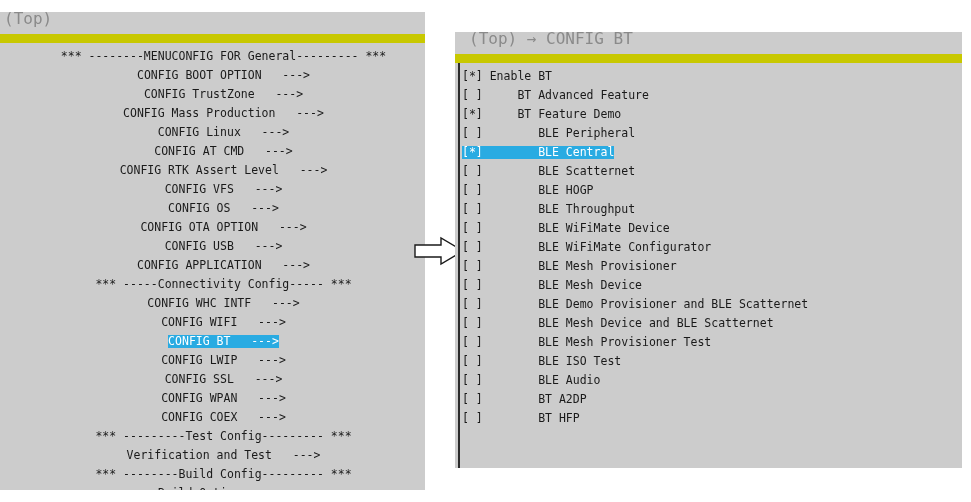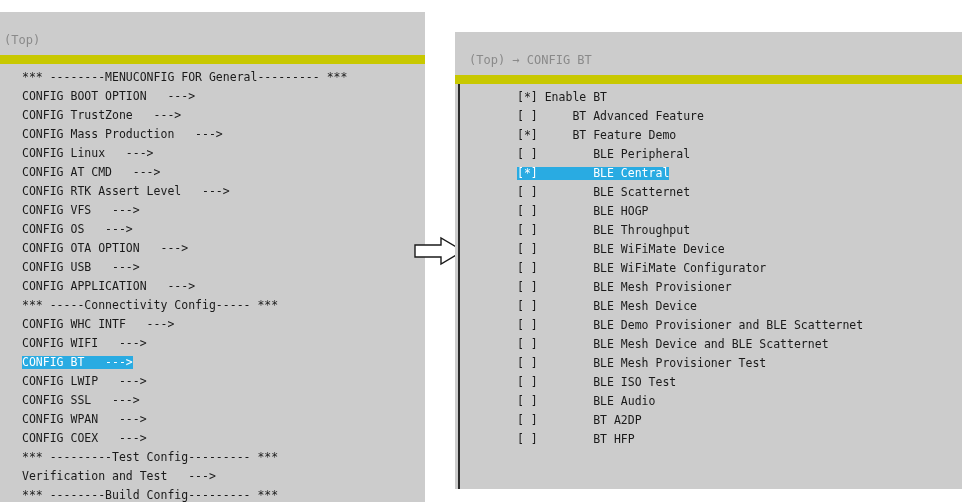--- a/index.html
+++ b/index.html
@@ -20,24 +20,23 @@
     position: absolute;
     background: #cccccc;
     box-sizing: border-box;
   }
   .panel-header {
     color: #8a8a8a;
     background: #cccccc;
     white-space: pre;
     line-height: 14px;
     height: 22px;
-    font-size: 12px;
+    font-size: 16px;
     padding-left: 4px;
     letter-spacing: 0px;
-    margin-top: 21px;
   }
   .panel-accent {
     background: #c8c800;
     height: 9px;
   }
   .panel-body {
     position: relative;
     background: #cccccc;
     overflow: hidden;
   }
@@ -60,20 +59,21 @@
   #left-panel {
     left: 0px;
     top: 12px;
     width: 425px;
     height: 470px;
   }
   #left-panel .panel-body {
     padding-left: 22px;
     padding-top: 2px;
     height: 445px;
+    text-align: center;
   }
 
   
   #right-panel {
     left: 455px;
     top: 32px;
     width: 507px;
     height: 426px;
   }
   #right-panel .panel-header { padding-left: 14px; }
@@ -84,22 +84,21 @@
   }
   #right-panel .scroll-track {
     position: absolute;
     left: 3px;
     top: 0px;
     bottom: 0px;
     width: 2px;
     background: #2b2b2b;
   }
   #right-panel .rows {
-    padding-left: 16px;
-    margin-left: 46px;
+    padding-left: 7px;
   }
 
   
   #flow-arrow {
     position: absolute;
     left: 413px;
     top: 236px;
     width: 52px;
     height: 30px;
   }

